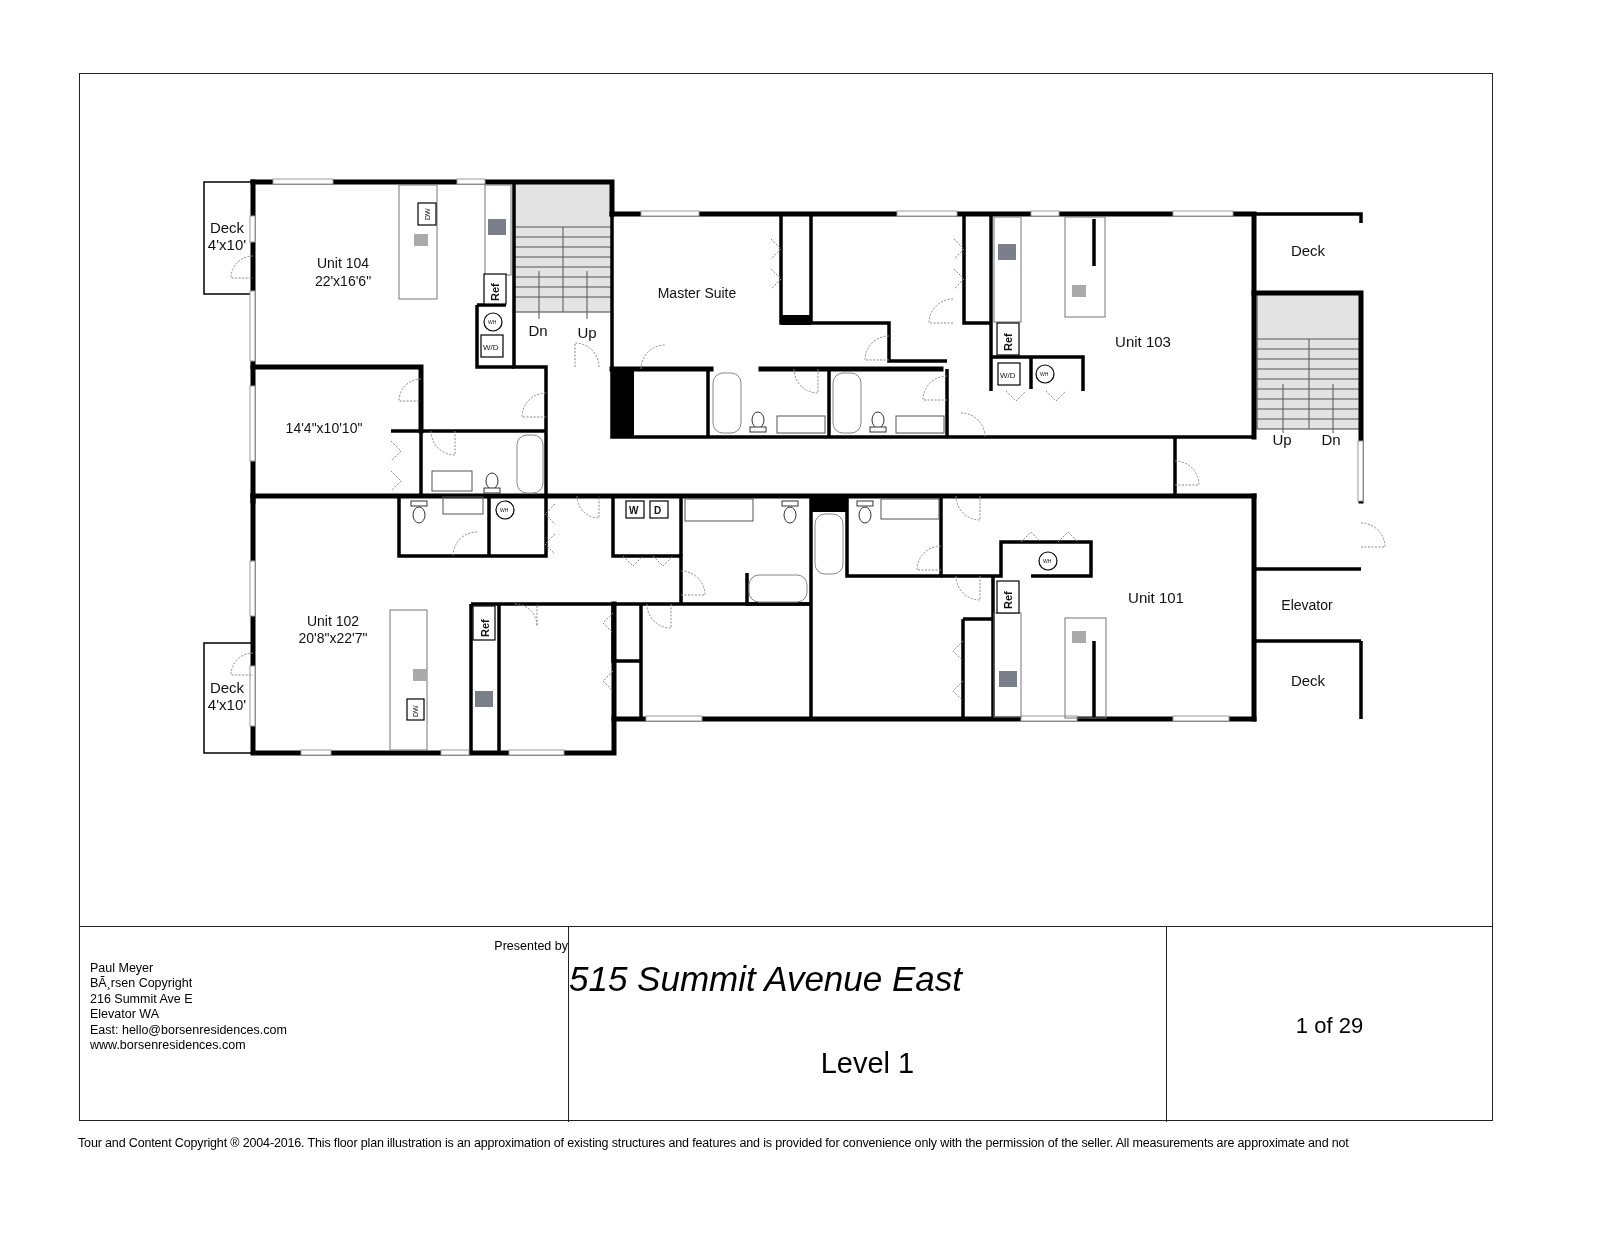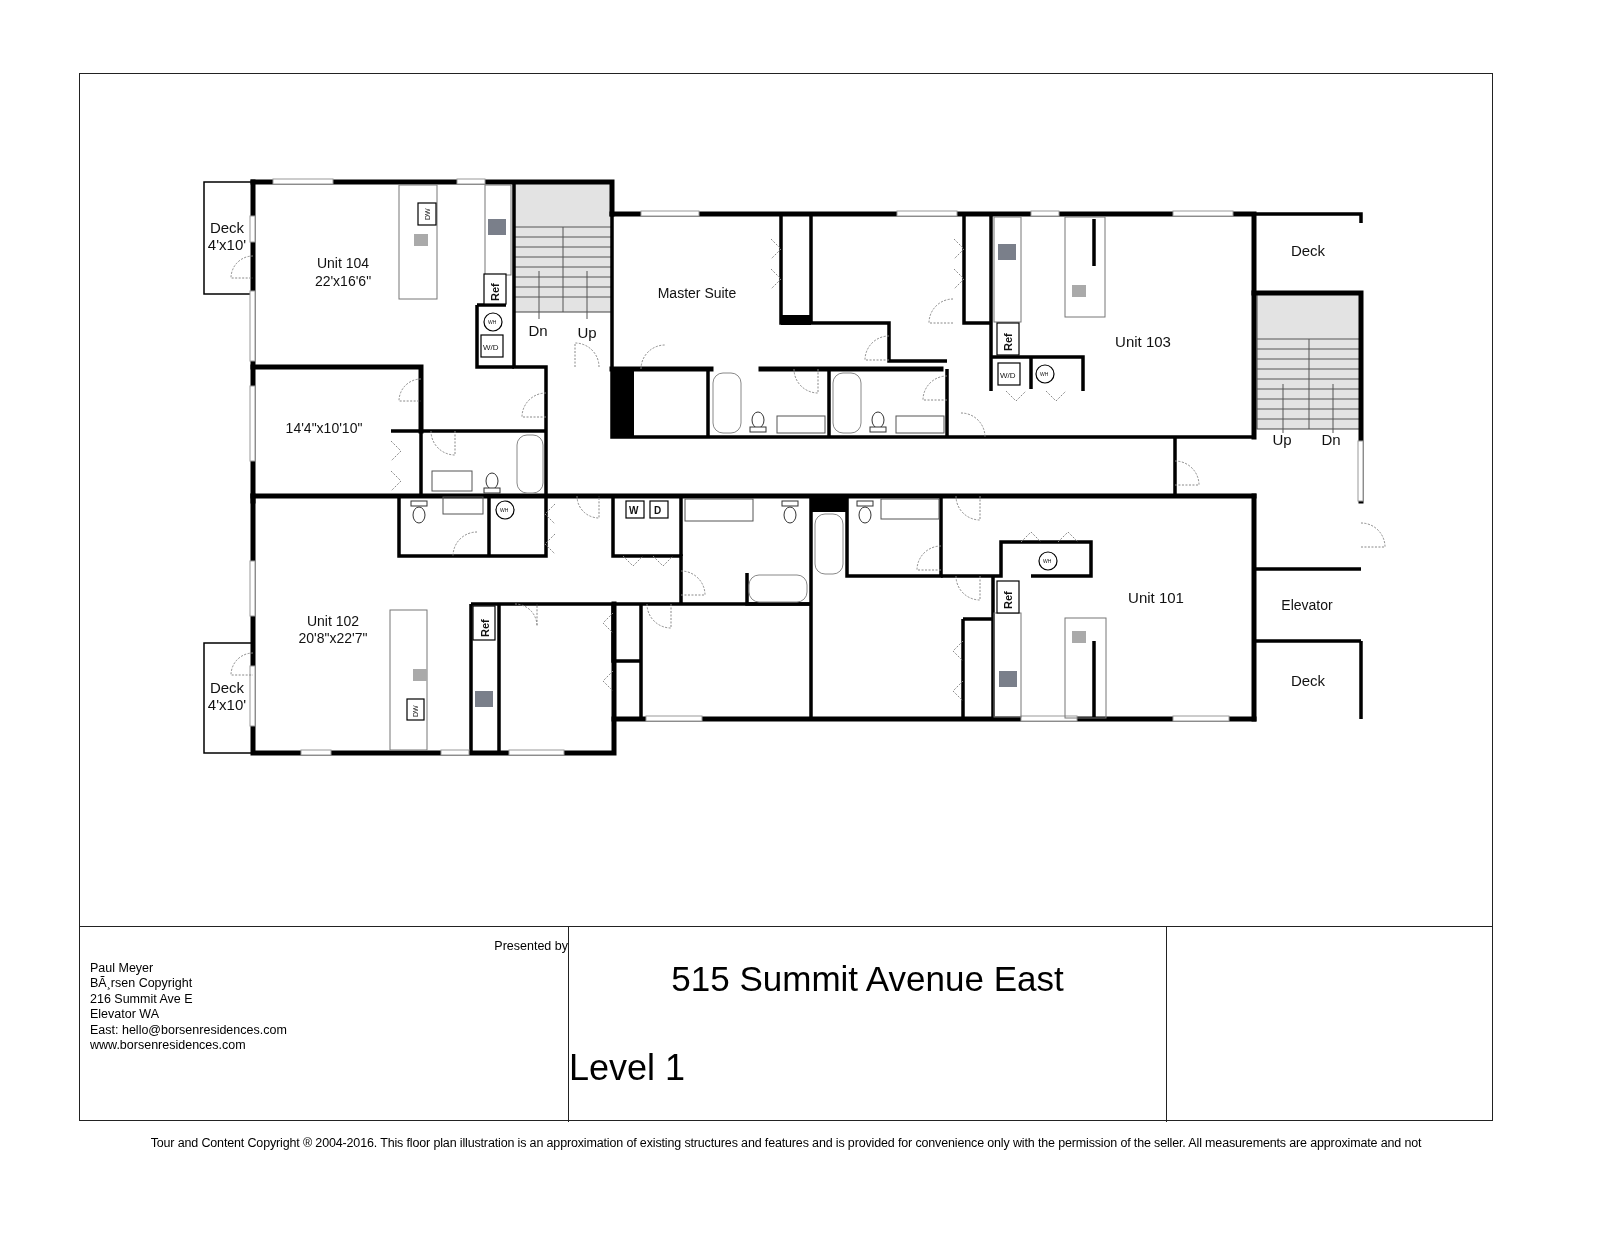--- a/index.html
+++ b/index.html
@@ -8,24 +8,24 @@
   .sheet { position: absolute; left: 79px; top: 73px; width: 1414px; height: 1048px;
            border: 1px solid #222; box-sizing: border-box; }
   .plan { position: absolute; left: 0; top: 0; width: 1414px; height: 852px; }
   .plan svg { position: absolute; left: 0; top: 0; }
   .titleblock { position: absolute; left: 0; top: 852px; width: 1412px; height: 195px;
                 border-top: 1.5px solid #222; display: flex; }
   .tb-left { width: 489px; border-right: 1px solid #222; box-sizing: border-box; padding: 12px 0 0 10px; font-size: 12.5px; line-height: 15.5px; }
   .tb-mid { width: 598px; border-right: 1px solid #222; box-sizing: border-box; position: relative; }
   .tb-right { flex: 1; position: relative; }
   .presented { margin-bottom: 6px; text-align: right; }
-  .addr-title { position: absolute; left: 0; right: 0; top: 32px; text-align: center; font-size: 35px; }
-  .level { position: absolute; left: 0; right: 0; top: 120px; text-align: left; font-size: 36px; }
+  .addr-title { position: absolute; left: 0; right: 0; top: 32px; font-size: 35px; font-style: italic; }
+  .level { position: absolute; left: 0; right: 0; top: 120px; text-align: center; font-size: 29px; }
   .pages { position: absolute; left: 0; right: 0; top: 86px; text-align: center; font-size: 22px; }
-  .copyright { position: absolute; left: 78px; top: 1135px; width: 1416px; text-align: center;
+  .copyright { position: absolute; left: 78px; top: 1135px; width: 1416px; text-align: left;
                font-size: 12.5px; line-height: 16px; letter-spacing: -0.15px; }
   .lbl { font-family: "Liberation Sans", sans-serif; fill: #111; }
   .w { stroke: #000; stroke-width: 5; fill: none; stroke-linecap: square; }
   .tw { stroke: #000; stroke-width: 3.5; fill: none; }
   .thin { stroke: #555; stroke-width: 1; fill: none; }
   .door { stroke: #888; stroke-width: 1; fill: none; stroke-dasharray: 2 1.5; }
   .win { stroke: #999; stroke-width: 1; fill: #fff; }
   .stair { fill: #e3e3e3; stroke: #444; stroke-width: 1; }
 </style>
 </head>
@@ -313,18 +313,21 @@
       <div>BÃ¸rsen Copyright</div>
       <div>216 Summit Ave E</div>
       <div>Elevator WA</div>
       <div>East: hello@borsenresidences.com</div>
       <div>www.borsenresidences.com</div>
     </div>
     <div class="tb-mid">
       <div class="addr-title">515 Summit Avenue East</div>
       <div class="level">Level 1</div>
     </div>
+    <div class="tb-right">
+      <div class="pages">1 of 29</div>
+    </div>
   </div>
 </div>
 
 <div class="copyright">
   <div>Tour and Content Copyright ® 2004-2016. This floor plan illustration is an approximation of existing structures and features and is provided for convenience only with the permission of the seller. All measurements are approximate and not</div>
 </div>
 
 </body></html>

